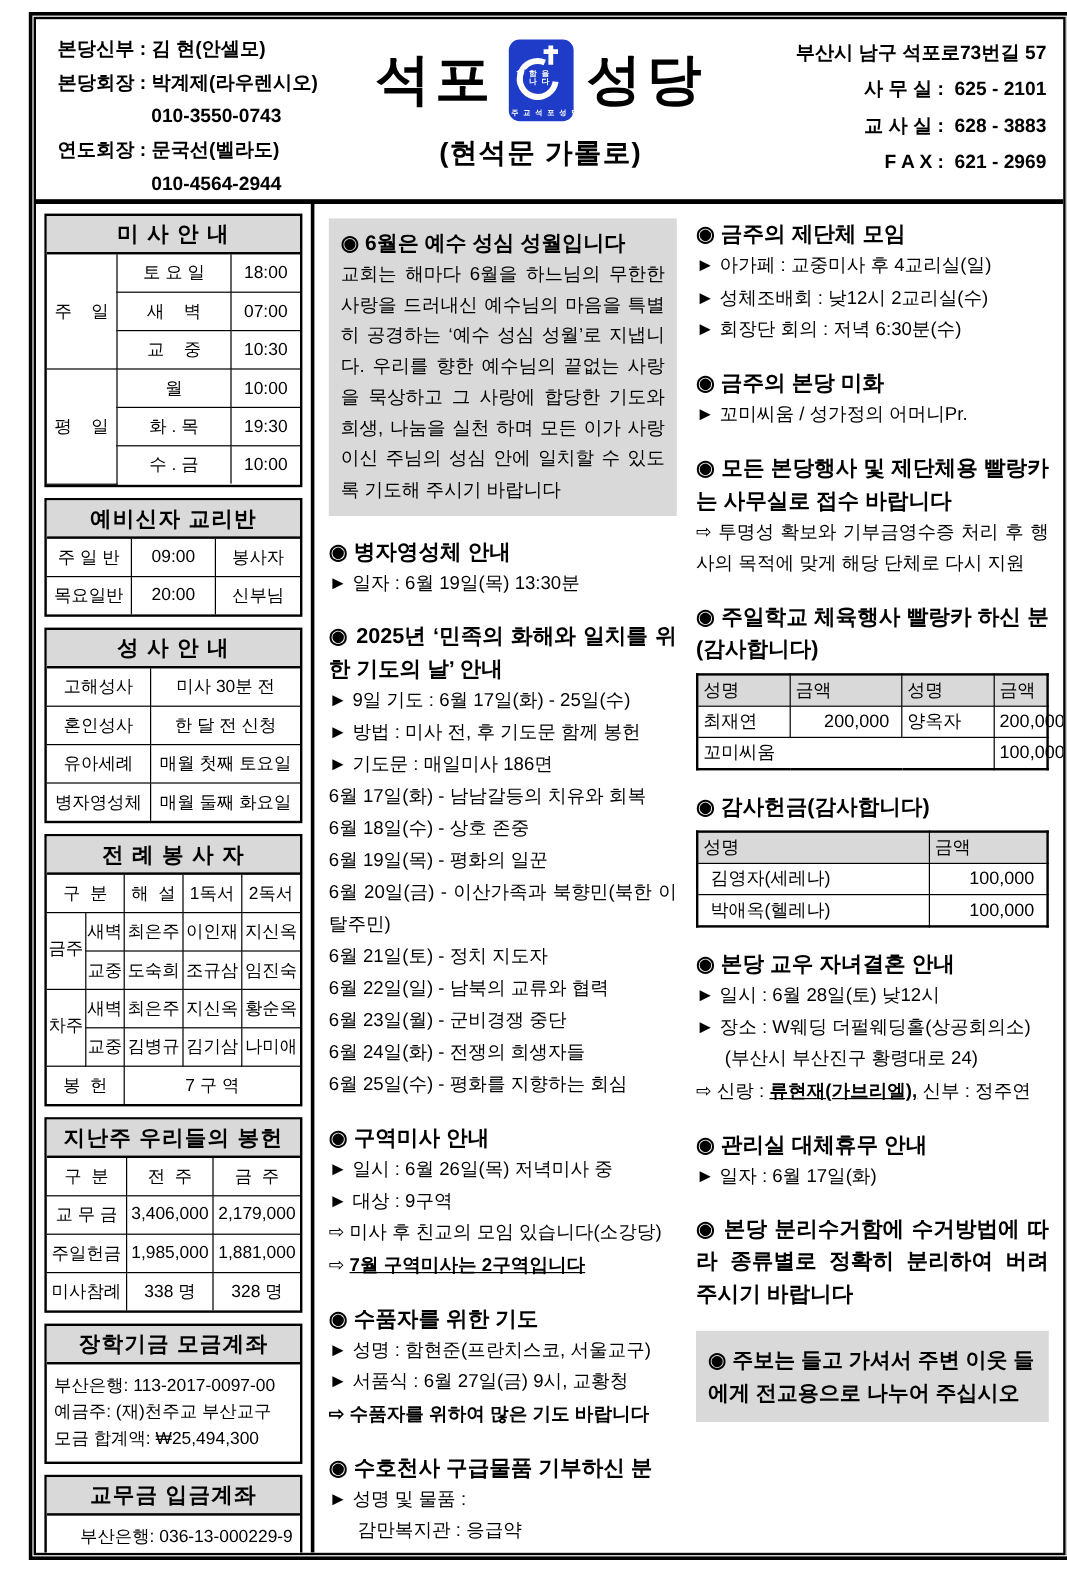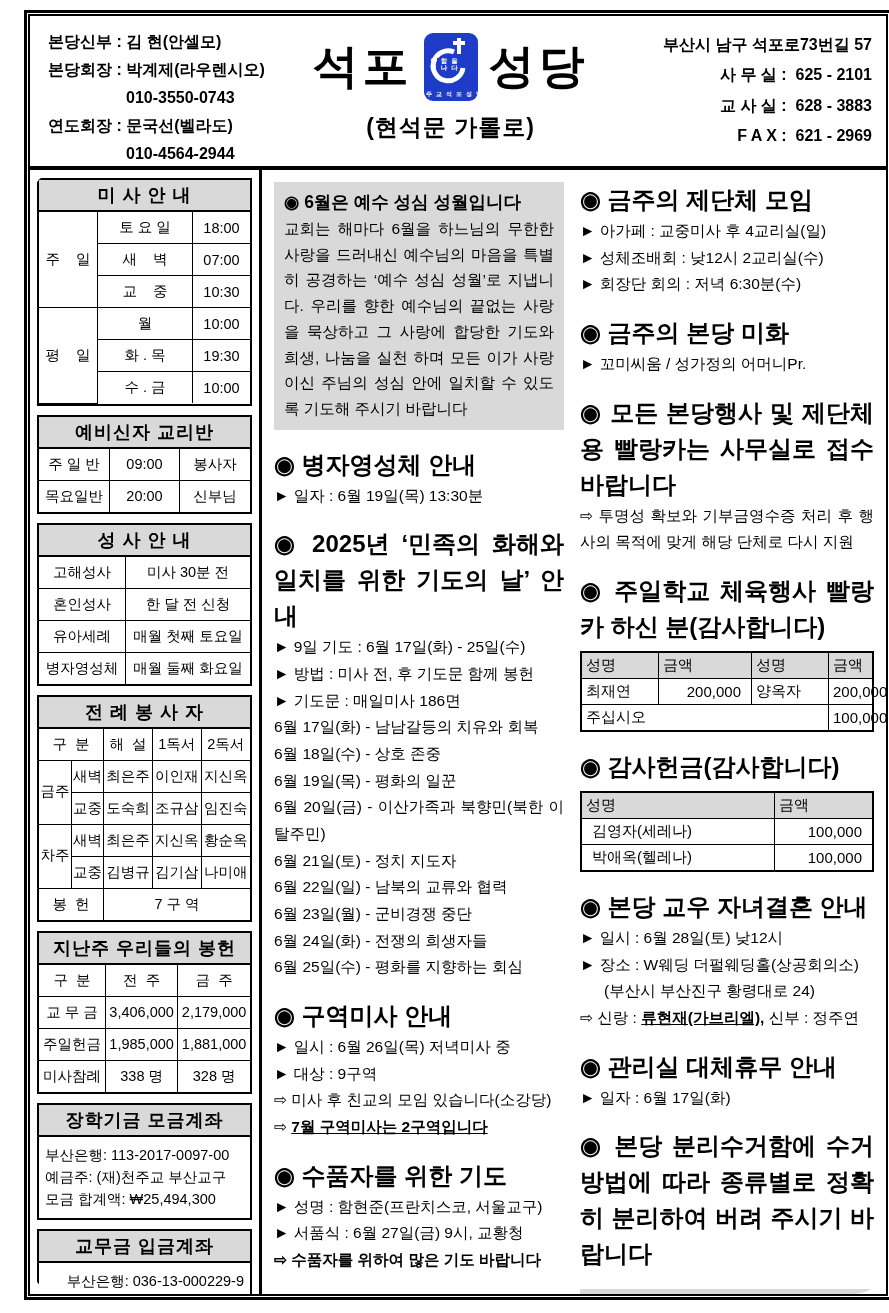--- a/index.html
+++ b/index.html
@@ -12,21 +12,21 @@
   .hdr-left{width:250px;padding:12px 0 0 18px;font-weight:bold;font-size:16px;line-height:1.75;box-sizing:border-box;}
   .hdr-left .phone{padding-left:78px;}
   .hdr-center{flex:1;text-align:center;padding-top:16px;}
   .hdr-title{display:flex;align-items:center;justify-content:center;gap:10px;font-weight:bold;font-size:46px;letter-spacing:4px;}
   .hdr-sub{font-weight:bold;font-size:23px;margin-top:10px;letter-spacing:1px;}
   .logo{width:56px;height:70px;display:inline-block;}
   .hdr-right{width:265px;padding:14px 14px 0 0;font-weight:bold;font-size:16px;line-height:1.9;box-sizing:border-box;text-align:right;}
   .hdr-right .pre{white-space:pre;}
 
   
-  .bdy{flex:1;display:flex;overflow:hidden;border-radius:32px;}
+  .bdy{flex:1;display:flex;overflow:hidden;}
   .col-left{width:232px;flex:0 0 auto;border-right:3px solid #000;padding:8px 7px;box-sizing:border-box;}
   .col-mid{width:312px;flex:0 0 auto;padding:12px 10px 0 12px;box-sizing:border-box;}
   .col-right{flex:1;padding:12px 12px 0 6px;box-sizing:border-box;}
 
   
   .lbox{border:2px solid #000;margin-bottom:9px;background:#fff;}
   .lbox-title{background:#d9d9d9;font-weight:bold;font-size:18px;text-align:center;padding:3px 0;border-bottom:2px solid #000;letter-spacing:1px;}
   .lbox table{width:100%;border-collapse:collapse;table-layout:fixed;}
   .lbox td{border:1px solid #000;text-align:center;font-size:14.5px;padding:6px 1px;}
   .lbox tr td:first-child{border-left:none;}
@@ -34,21 +34,21 @@
   .lbox tr:last-child td{border-bottom:none;}
   .lbox tr:first-child td{border-top:none;}
   .pre{white-space:pre;}
   .vlabel{width:26px;word-break:break-all;line-height:1.5;padding:2px 5px;}
   .lbox .hrow td{font-size:14.5px;}
   .freebox{padding:7px 6px;font-size:14.5px;line-height:1.55;}
   .freebox.center{text-align:right;}
 
   
   .sec{margin-bottom:17px;}
-  .sec-title{font-weight:bold;font-size:24px;line-height:1.5;text-align:justify;}
+  .sec-title{font-weight:bold;font-size:18px;line-height:1.5;text-align:justify;}
   .li{font-size:15.5px;line-height:1.72;text-align:justify;}
   .li.indent{padding-left:24px;}
   .li.bold{font-weight:bold;}
   .li .u-strong{font-weight:bold;text-decoration:underline;}
   .graybox{background:#d9d9d9;padding:8px 10px;}
   .graybox .gb-title{font-weight:bold;font-size:17.5px;margin-bottom:2px;}
   .graybox .gb-body{font-size:15.5px;line-height:1.66;text-align:justify;}
   .graybox.bottom{font-weight:bold;font-size:17.5px;line-height:1.6;padding:10px 10px;}
 
   
@@ -351,21 +351,21 @@
             <td class="hd" style="width:68px">성명</td>
             <td class="hd">금액</td>
           </tr>
           <tr>
             <td>최재연</td>
             <td class="amt">200,000</td>
             <td>양옥자</td>
             <td class="amt">200,000</td>
           </tr>
           <tr>
-            <td colspan="3">주십시오</td>
+            <td colspan="3">꼬미씨움</td>
             <td class="amt">100,000</td>
           </tr>
         </tbody>
             </table>
       </div>
 
       <div class="sec">
         <div class="sec-title">◉ 감사헌금(감사합니다)</div>
         <table class="rtable">
           <tbody>

